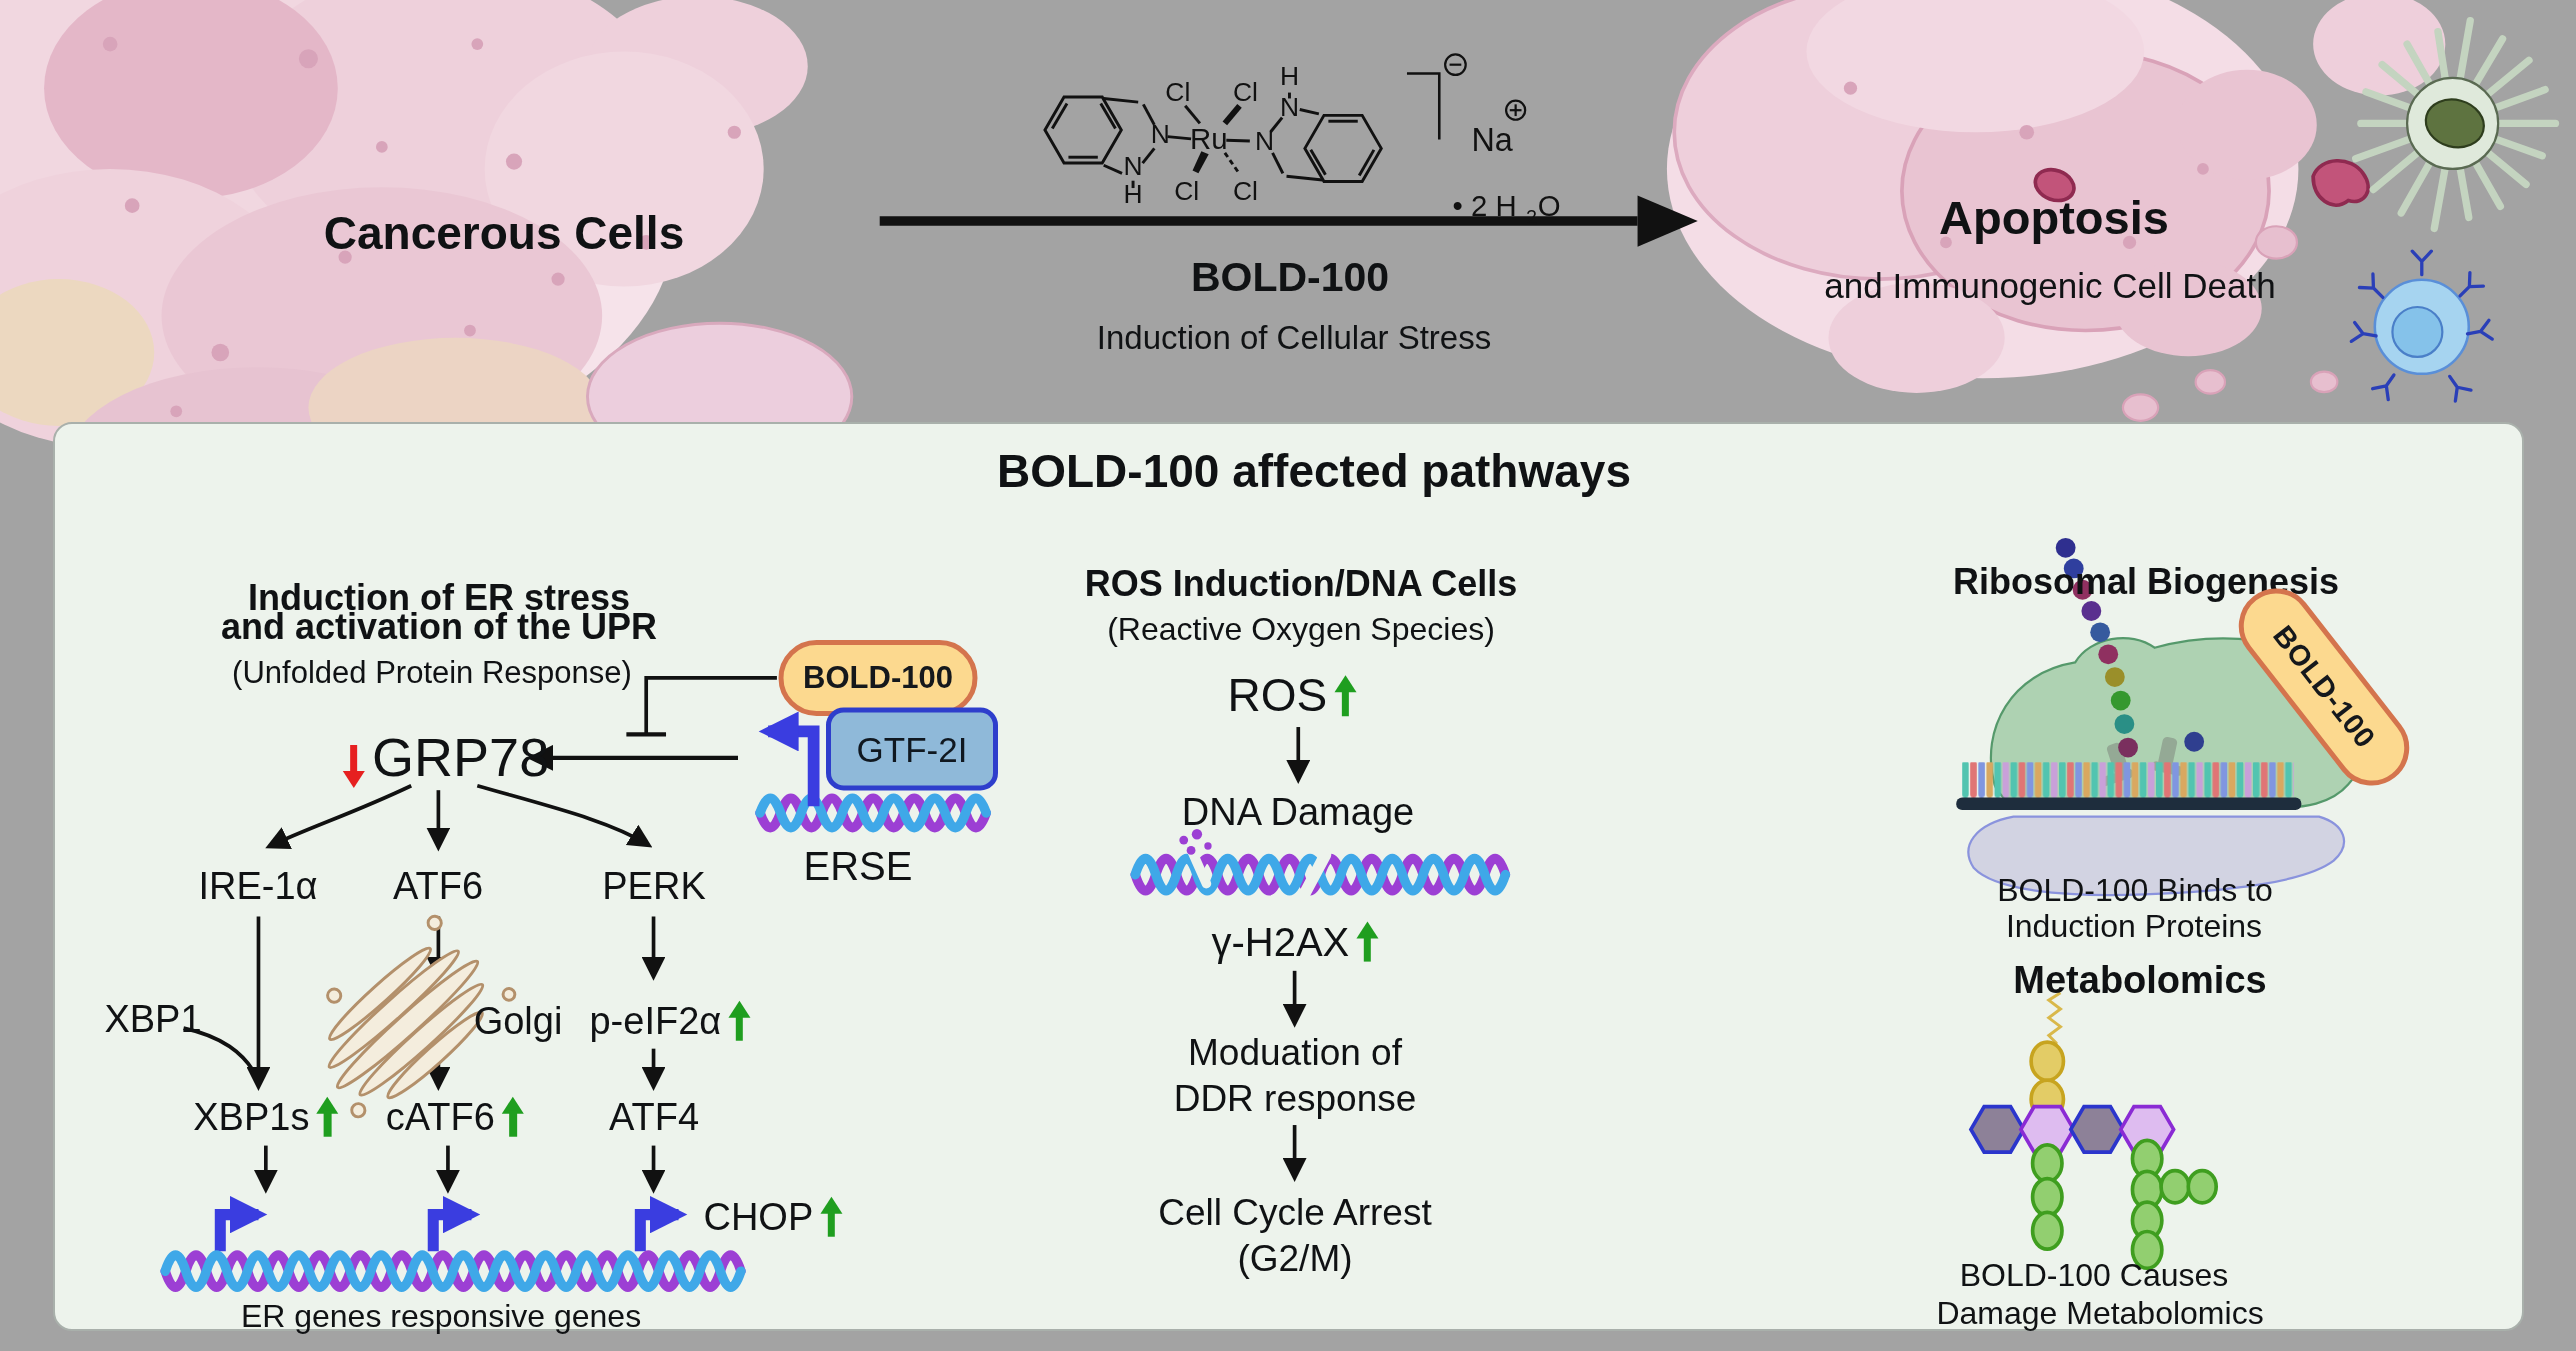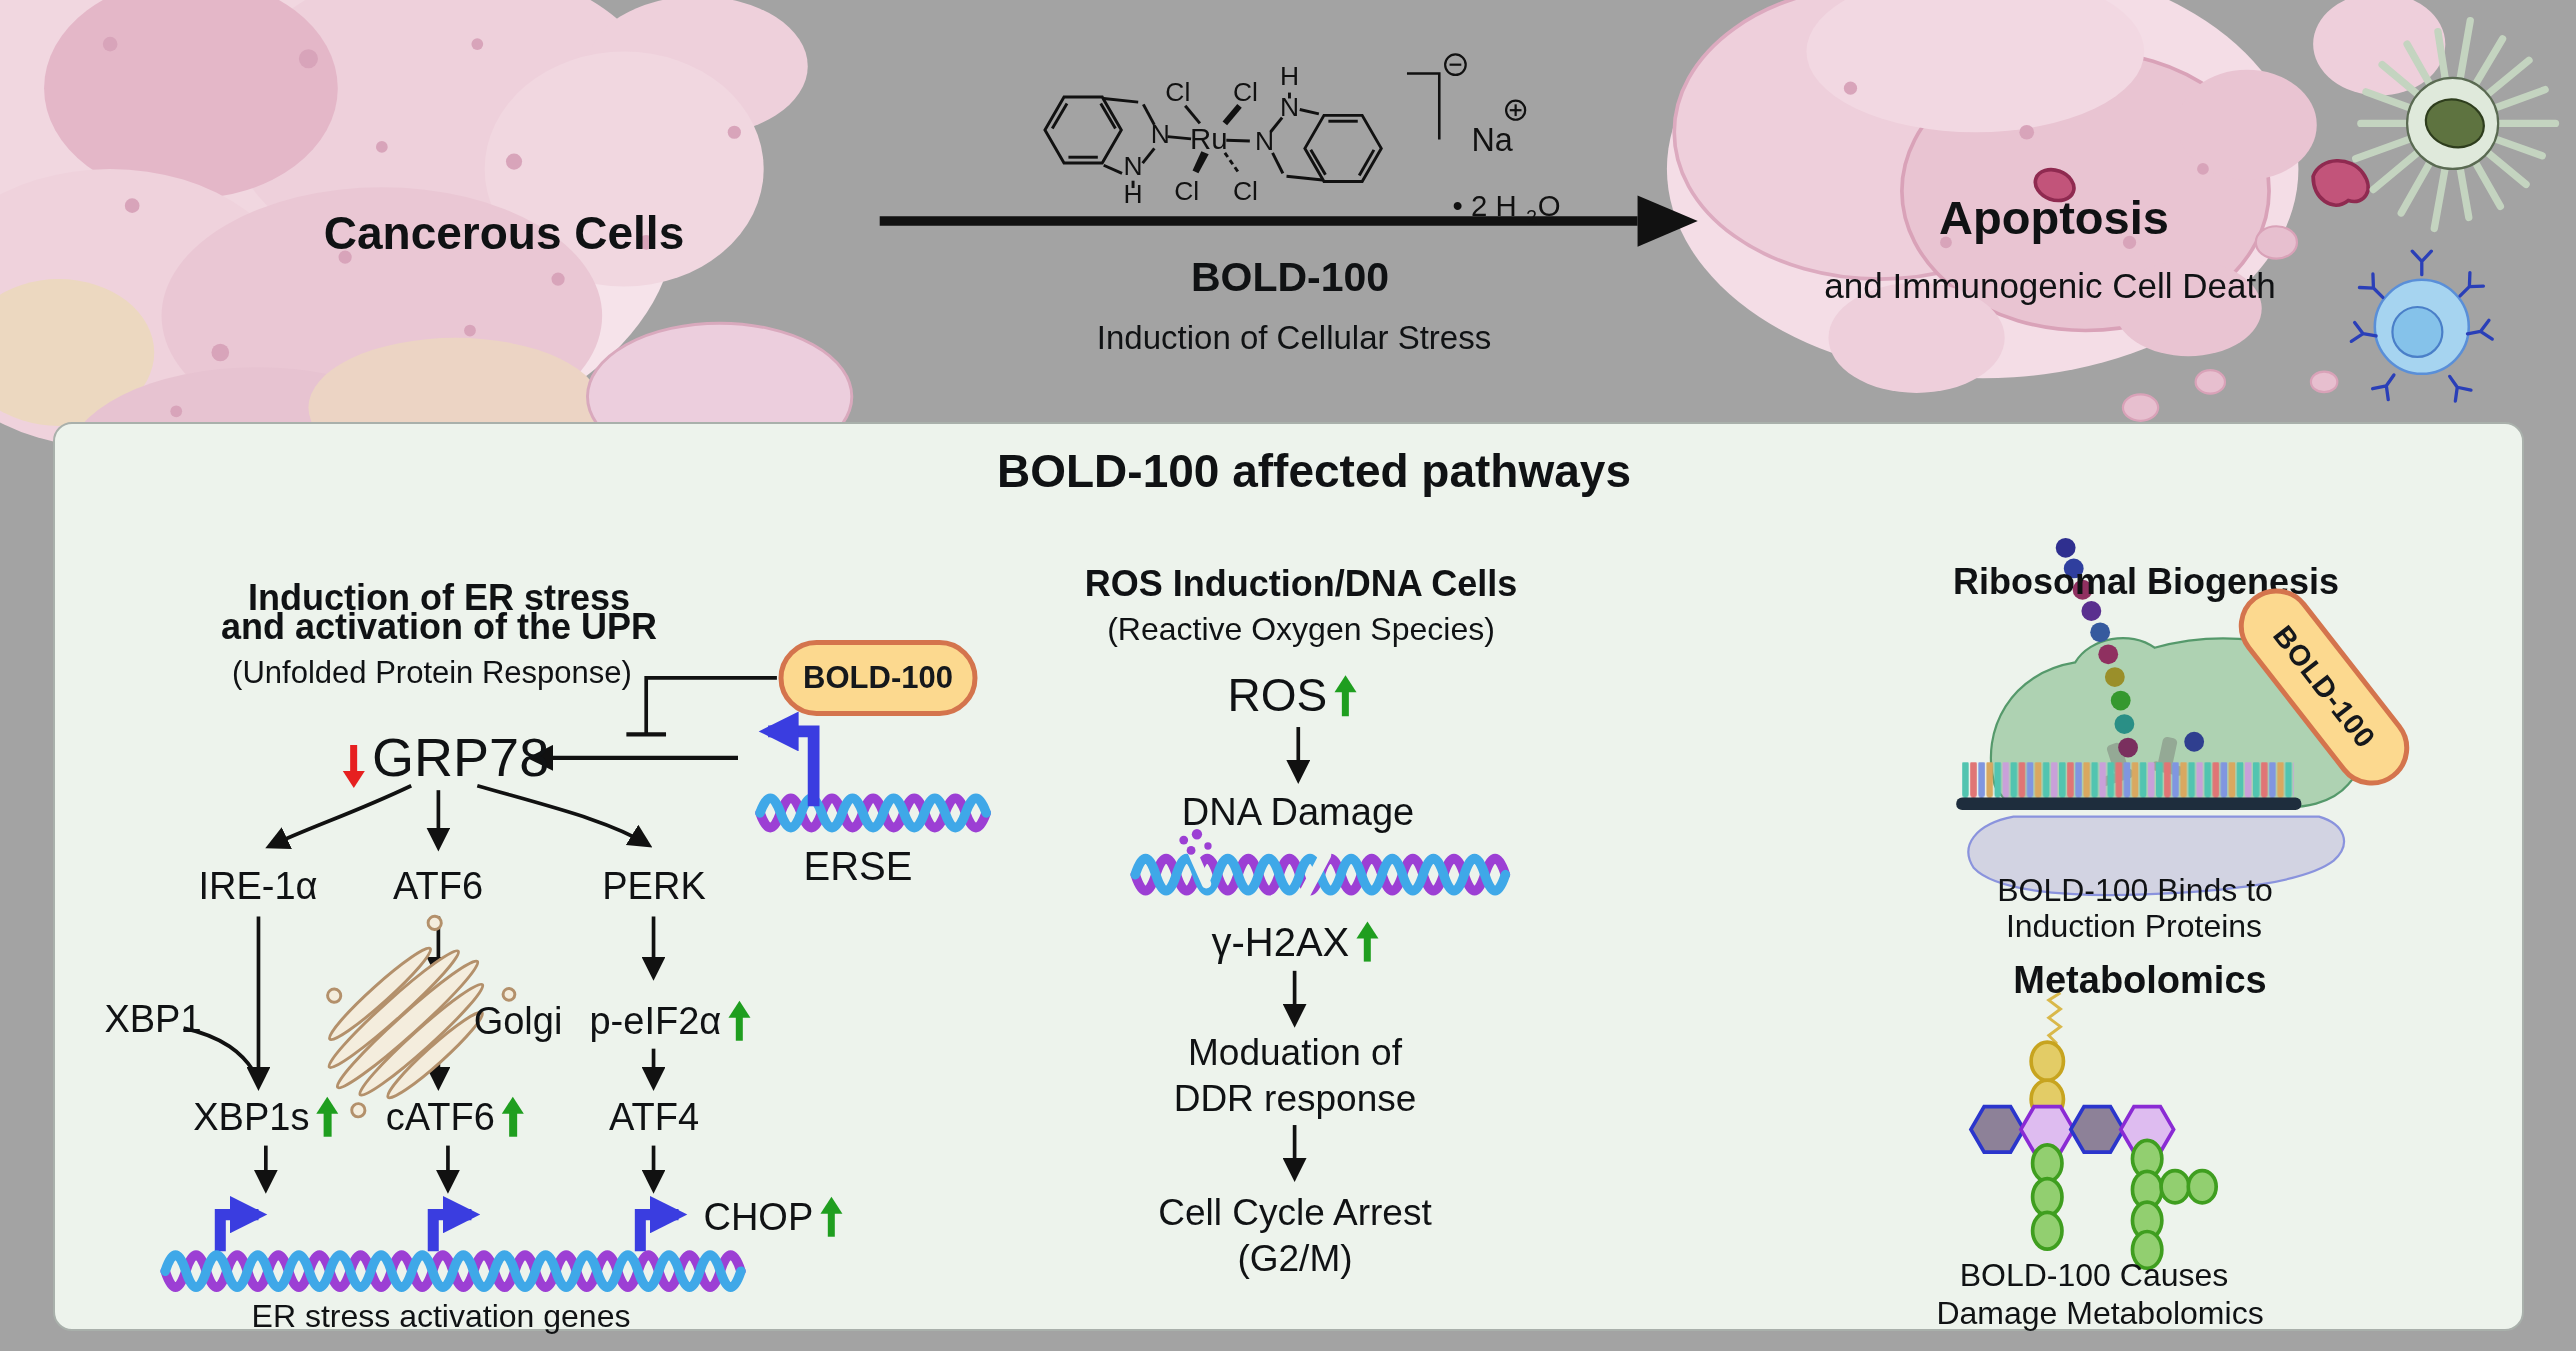--- a/index.html
+++ b/index.html
@@ -385,20 +385,23 @@
   <div class="lbl b" style="left:439px;top:627px;font-size:36px">
       <span>and activation of the UPR</span>
     </div>
   <div class="lbl" style="left:432px;top:673px;font-size:31px">
       <span>(Unfolded Protein Response)</span>
     </div>
 
   <div class="pill" id="pill-er" style="left:878px;top:678px;width:189px;height:66px;font-size:31px">
       <span>BOLD-100</span>
     </div>
+  <div class="gtfbox" style="left:912px;top:749px;width:162px;height:73px;font-size:35px">
+      <span>GTF-2I</span>
+    </div>
 
   <div class="lbl" style="left:446px;top:757px;font-size:54px">
     <span class="vdn big"></span>
     <span>GRP78</span>
   </div>
   <div class="lbl" style="left:858px;top:866px;font-size:40px">
       <span>ERSE</span>
     </div>
 
   <div class="lbl" style="left:258px;top:886px;font-size:38px">
@@ -432,21 +435,21 @@
   </div>
   <div class="lbl" style="left:654px;top:1117px;font-size:38px">
       <span>ATF4</span>
     </div>
 
   <div class="lbl" style="left:773px;top:1217px;font-size:38px">
     <span>CHOP</span>
       <span class="vup"></span>
   </div>
   <div class="lbl" style="left:441px;top:1317px;font-size:32px">
-      <span>ER stress activation genes</span>
+      <span>ER genes responsive genes</span>
     </div>
 
   <div class="lbl b" style="left:1301px;top:584px;font-size:36px">
       <span>ROS Induction/DNA Cells</span>
     </div>
   <div class="lbl" style="left:1301px;top:630px;font-size:32px">
       <span>(Reactive Oxygen Species)</span>
     </div>
   <div class="lbl" style="left:1292px;top:696px;font-size:46px">
     <span>ROS</span>

